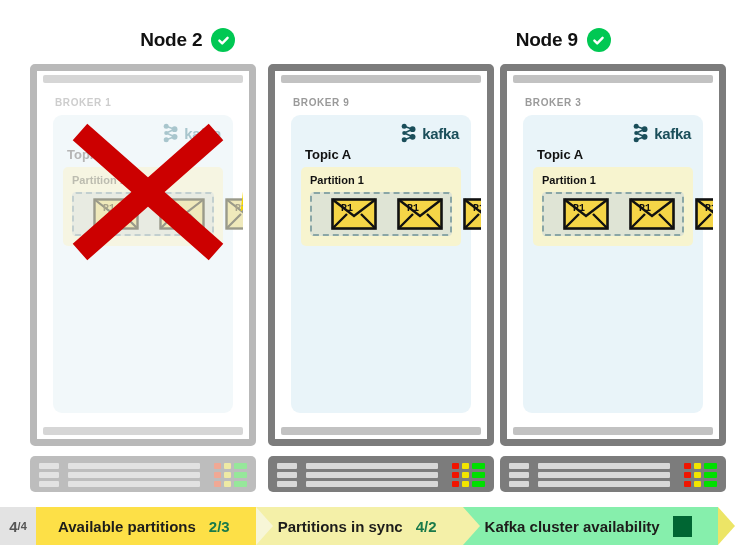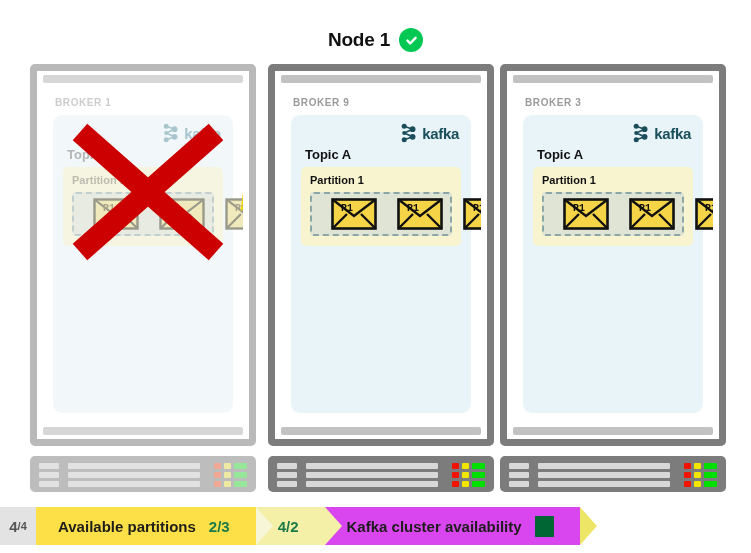--- a/index.html
+++ b/index.html
@@ -305,40 +305,48 @@
     width: 0; height: 0;
     border-top: 19px solid transparent;
     border-bottom: 19px solid transparent;
     border-left: 17px solid currentColor;
     z-index: 1;
   }
   .chev-1 { background: #fde047; }
   .chev-1::after { color: #f7f6d7; }
   .chev-2 { background: #f4f0a8; }
   .chev-2::after { color: #f4f0a8; }
-  .chev-3 { background: #d946ef; }
+  .chev-3 { background: #86efac; }
   .chev-3::after { color: #ece566; }
 
   .chev-label { font-size: 15px; font-weight: bold; white-space: nowrap; }
   .chev-value { font-size: 15px; font-weight: bold; color: #1a7a4a; white-space: nowrap; }
   .avail-square {
     width: 19px; height: 21px;
     background: #006633;
     flex: none;
   }
 </style>
 </head>
 <body>
 
 <div class="titles-row">
 
 
-
   <div class="title-cell">
-    <span class="title-text">Node 1</span>
+    <span class="title-text">Node 2</span>
+    <span class="status-badge up">
+      <svg width="15" height="15" viewBox="0 0 15 15">
+        <path d="M3.4 7.6 L6.2 10.4 L11.6 4.8" fill="none" stroke="#ffffff" stroke-width="2.4" stroke-linecap="round" stroke-linejoin="round"></path>
+      </svg>
+    </span>
+  </div>
+
+  <div class="title-cell">
+    <span class="title-text">Node 9</span>
     <span class="status-badge up">
       <svg width="15" height="15" viewBox="0 0 15 15">
         <path d="M3.4 7.6 L6.2 10.4 L11.6 4.8" fill="none" stroke="#ffffff" stroke-width="2.4" stroke-linecap="round" stroke-linejoin="round"></path>
       </svg>
     </span>
   </div>
 </div>
 
 <div class="racks">
 
@@ -631,20 +639,21 @@
     <span class="step-cur">4</span>
       <span class="step-tot">/4</span>
   </div>
 
   <div class="chev chev-1">
     <span class="chev-label">Available partitions</span>
     <span class="chev-value">2/3</span>
   </div>
 
   <div class="chev chev-2">
+    <span class="chev-label">Partitions in sync</span>
     <span class="chev-value">4/2</span>
   </div>
 
   <div class="chev chev-3">
     <span class="chev-label">Kafka cluster availability</span>
     <span class="avail-square"></span>
   </div>
 
 </div>
 

